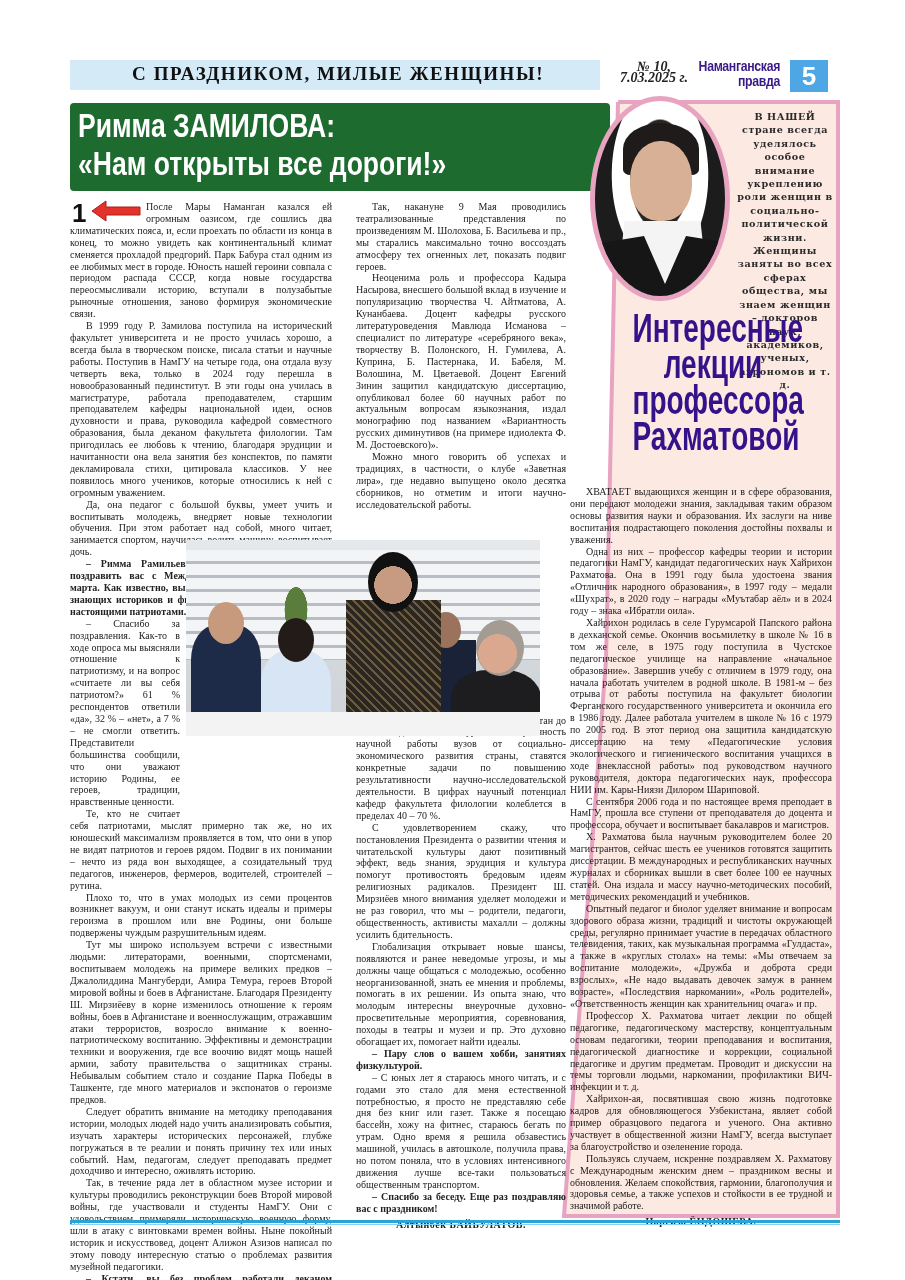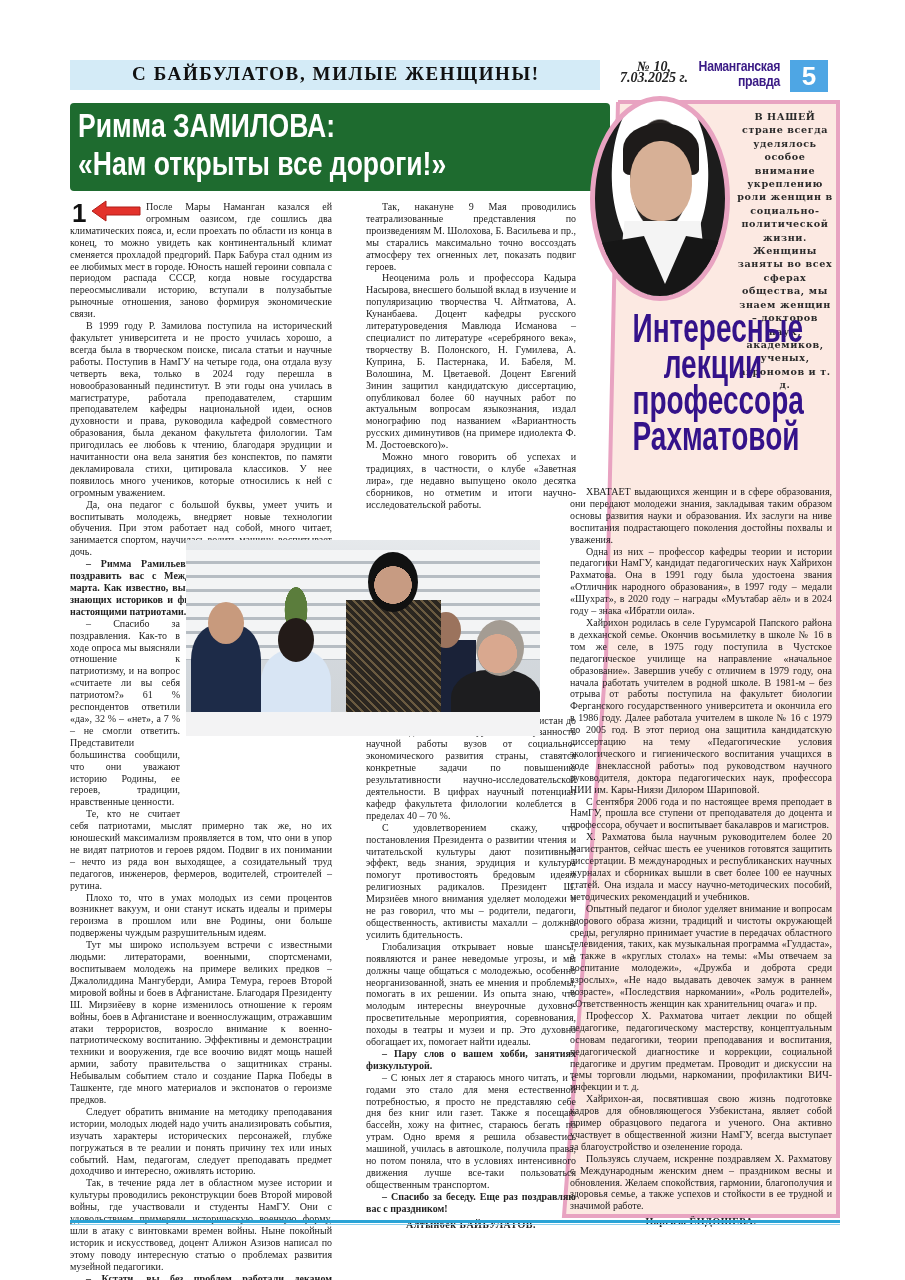--- a/index.html
+++ b/index.html
@@ -19,21 +19,21 @@
 .portrait .hair{position:absolute;left:28px;top:22px;width:76px;height:52px;border-radius:50% 50% 10% 10%;background:#1e1b1a}
 .portrait .collar{position:absolute;left:20px;top:120px;width:95px;height:90px;background:#f4f4f4;clip-path:polygon(10% 0,90% 0,100% 100%,0 100%)}
 .portrait .jacket{position:absolute;left:0;top:135px;width:140px;height:80px;background:#161616;clip-path:polygon(0 10%,35% 0,50% 60%,65% 0,100% 10%,100% 100%,0 100%)}
 .intro{position:absolute;left:735px;top:110px;width:100px;font-family:"DejaVu Serif",serif;font-weight:bold;font-size:9.6px;line-height:13.4px;color:#2a2a2a;text-align:center;letter-spacing:0.6px}
 .lecture-title{position:absolute;left:598px;top:310px;width:230px;text-align:center;font-family:"Liberation Sans",sans-serif;font-weight:bold;color:#34128a;font-size:40px;line-height:36px;transform:scaleX(0.7);transform-origin:center top;white-space:nowrap}
 .col{position:absolute;font-size:10px;line-height:11.9px;text-align:justify;color:#222}
 .col p{text-indent:16px}
 .col p.q{font-weight:bold;text-indent:16px}
 .col p.sig{text-align:center;font-weight:bold;text-indent:0;letter-spacing:0.5px;margin-top:4px}
 .c1{left:70px;top:201px;width:262px}
-.c2{left:366px;top:201px;width:210px}
+.c2{left:356px;top:201px;width:210px}
 .c3{left:570px;top:486px;width:262px}
 .drop1{position:absolute;left:72px;top:198px;font-family:"Liberation Sans",sans-serif;font-weight:900;font-size:26px;color:#111}
 .arrow{position:absolute;left:92px;top:200px;width:50px;height:22px}
 .spacer{float:left;width:76px;height:22px}
 .photo{position:absolute;left:186px;top:540px;width:354px;height:196px;background:linear-gradient(180deg,#e6e9ec 0,#d3d8dd 55%,#cfd3d6 100%);overflow:hidden}
 .photo .blinds{position:absolute;left:0;top:10px;width:100%;height:110px;background:repeating-linear-gradient(180deg,#f3f4f5 0 11px,#b7bdc3 11px 14px)}
 .photo .table{position:absolute;left:0;top:172px;width:100%;height:24px;background:#f3f3f4}
 .photo .p1{position:absolute;left:5px;top:85px;width:70px;height:100px;background:#1d2b48;border-radius:35% 35% 0 0}
 .photo .p1h{position:absolute;left:22px;top:62px;width:36px;height:42px;border-radius:50%;background:#c89a7d}
 .photo .p2{position:absolute;left:75px;top:110px;width:70px;height:80px;background:#d8e5f4;border-radius:40% 40% 0 0}
@@ -45,21 +45,21 @@
 .photo .p5{position:absolute;left:265px;top:130px;width:90px;height:70px;background:#1d1d1f;border-radius:40% 40% 0 0}
 .photo .p5h{position:absolute;left:290px;top:80px;width:48px;height:56px;border-radius:50%;background:radial-gradient(circle at 45% 60%,#d9a88f 0 45%,#a49c93 46%)}
 .photo .plant{position:absolute;left:90px;top:30px;width:40px;height:80px;background:radial-gradient(ellipse,#5b7d3c 0 40%,transparent 41%)}
 .bottom-rule{position:absolute;left:70px;top:1220px;width:770px;height:3px;background:#2aa3d6}
 .bottom-rule2{position:absolute;left:70px;top:1224px;width:770px;height:1px;background:#8fd0ec}
 </style>
 </head>
 <body>
 
 <div class="header-band"></div>
-<div class="header-title">С БАЙБУЛАТОВ, МИЛЫЕ ЖЕНЩИНЫ!</div>
+<div class="header-title">С ПРАЗДНИКОМ, МИЛЫЕ ЖЕНЩИНЫ!</div>
 <div class="issue">
   <div>№ 10,</div>
   <div>7.03.2025 г.</div>
 </div>
 <div class="brand">
   <div>Наманганская</div>
   <div>правда</div>
 </div>
 <div class="pagenum">5</div>
 

